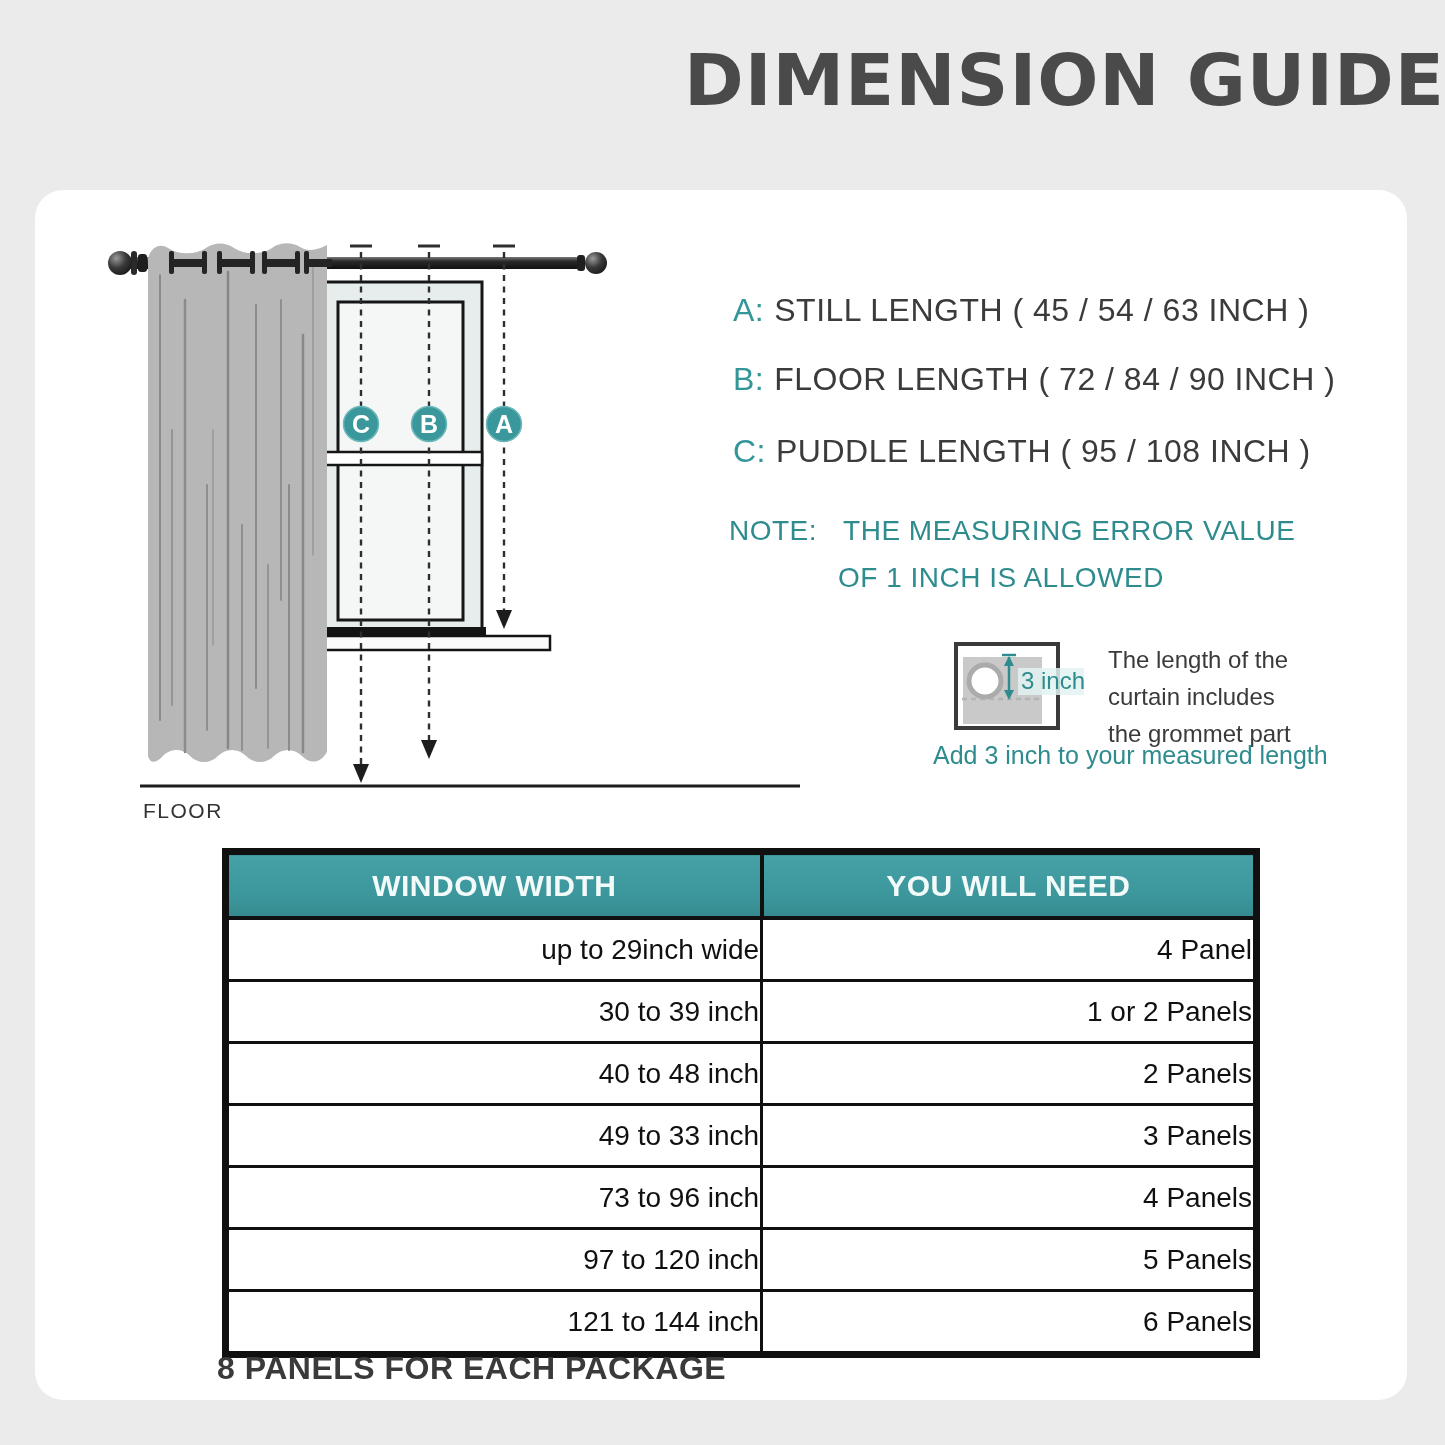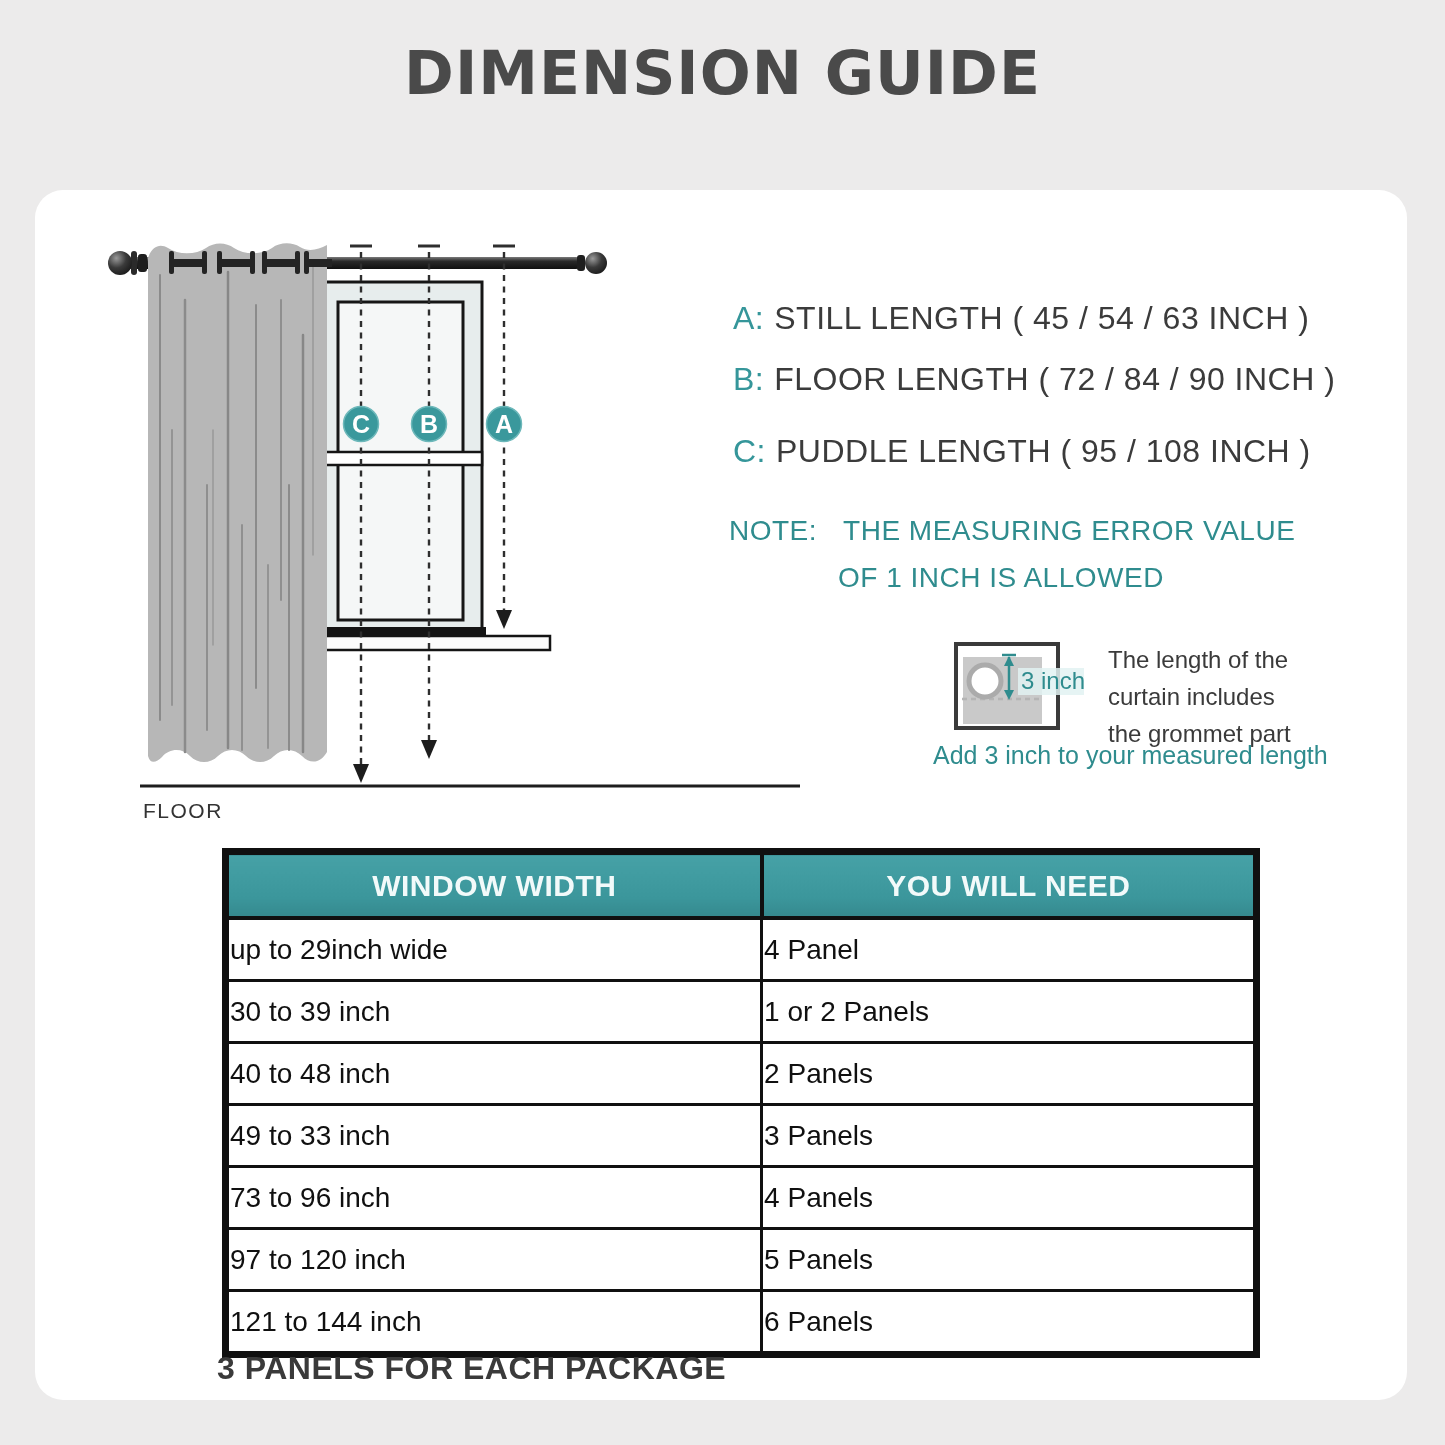--- a/index.html
+++ b/index.html
@@ -3,34 +3,34 @@
 <meta charset="utf-8">
 <style>
   html,body{margin:0;padding:0;}
   body{
     width:1445px;height:1445px;position:relative;overflow:hidden;
     background:#ECEBEB;
     font-family:"Liberation Sans",sans-serif;
     -webkit-font-smoothing:antialiased;
   }
   .title{
-    position:absolute;left:0;top:38px;width:1445px;text-align:center;
+    position:absolute;left:0;top:38px;width:1445px;text-align:right;
     font-family:"DejaVu Sans","Liberation Sans",sans-serif;
-    font-weight:800;font-size:60px;letter-spacing:1px;color:#4A4A4A;
+    font-weight:800;font-size:72px;letter-spacing:1px;color:#4A4A4A;
   }
   .card{
     position:absolute;left:35px;top:190px;width:1372px;height:1210px;
     background:#FFFFFF;border-radius:28px;
   }
   .illus-svg{position:absolute;left:0;top:0;width:1445px;height:1445px;}
 
   
   .spec{position:absolute;font-size:32px;color:#3B3B3B;letter-spacing:.5px;white-space:nowrap;}
   .spec .letter{color:#35969A;padding-right:10px;}
-  .spec-a{left:733px;top:300px;}
+  .spec-a{left:733px;top:292px;}
   .spec-b{left:733px;top:361px;text-align:right;}
   .spec-c{left:733px;top:433px;}
 
   .note{position:absolute;left:729px;top:515px;color:#2F8C8E;font-size:28px;letter-spacing:.5px;white-space:nowrap;}
   .note .prefix{padding-right:26px;}
   .note-line2{position:absolute;left:838px;top:562px;color:#2F8C8E;font-size:28px;letter-spacing:.5px;white-space:nowrap;}
 
   .grommet-desc{position:absolute;left:1108px;top:641px;width:230px;
     font-size:24px;line-height:37px;color:#3A3A3A;}
   .grommet-tip{position:absolute;left:933px;top:741px;font-size:25px;color:#2F8C8E;white-space:nowrap;}
@@ -40,21 +40,21 @@
     position:absolute;left:222px;top:848px;width:1038px;
     border-collapse:collapse;table-layout:fixed;
     border:7px solid #101010;background:#c2410c;
   }
   .panel-table th{
     background:linear-gradient(#46A1A6,#3B969B 70%,#35898E);
     color:#F2FAFA;font-size:30px;font-weight:bold;letter-spacing:.5px;
     height:59px;border:4px solid #101010;text-align:center;
   }
   .panel-table td{
-    font-size:28px;color:#101010;text-align:left;height:57px;
+    font-size:28px;color:#101010;text-align:right;height:57px;
     border:3px solid #101010;background:#fff;
   }
   .footer-note{
     position:absolute;left:217px;top:1350px;
     font-size:32px;font-weight:bold;color:#3A3A3A;letter-spacing:.5px;white-space:nowrap;
   }
   svg text{font-family:"Liberation Sans",sans-serif;}
 </style>
 </head>
 <body>
@@ -242,13 +242,13 @@
       <td>97 to 120 inch</td>
       <td>5 Panels</td>
     </tr>
     <tr>
       <td>121 to 144 inch</td>
       <td>6 Panels</td>
     </tr>
   </tbody>
 </table>
 
-<div class="footer-note">3 PANELS FOR EACH PACKAGE</div>
+<div class="footer-note">8 PANELS FOR EACH PACKAGE</div>
 
 </body></html>

